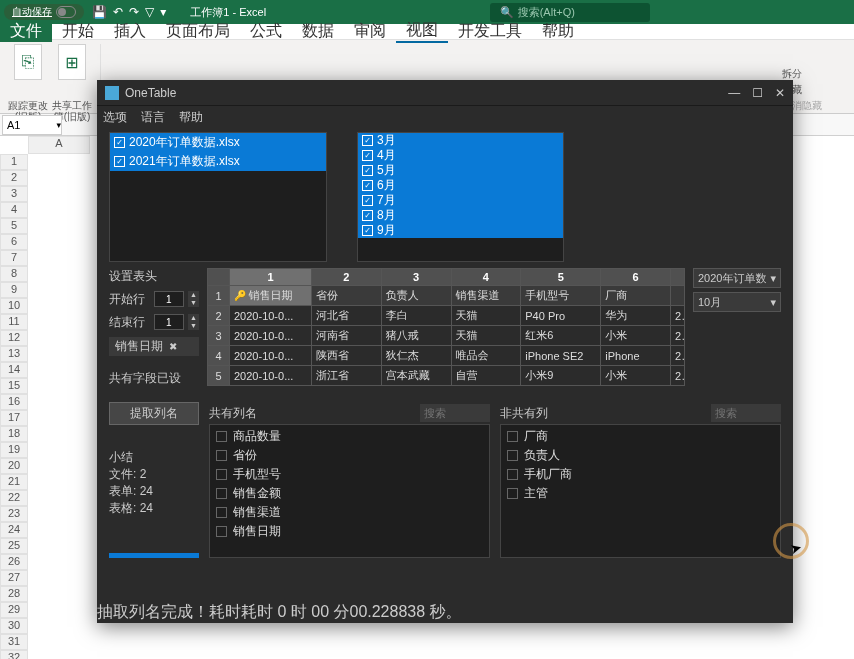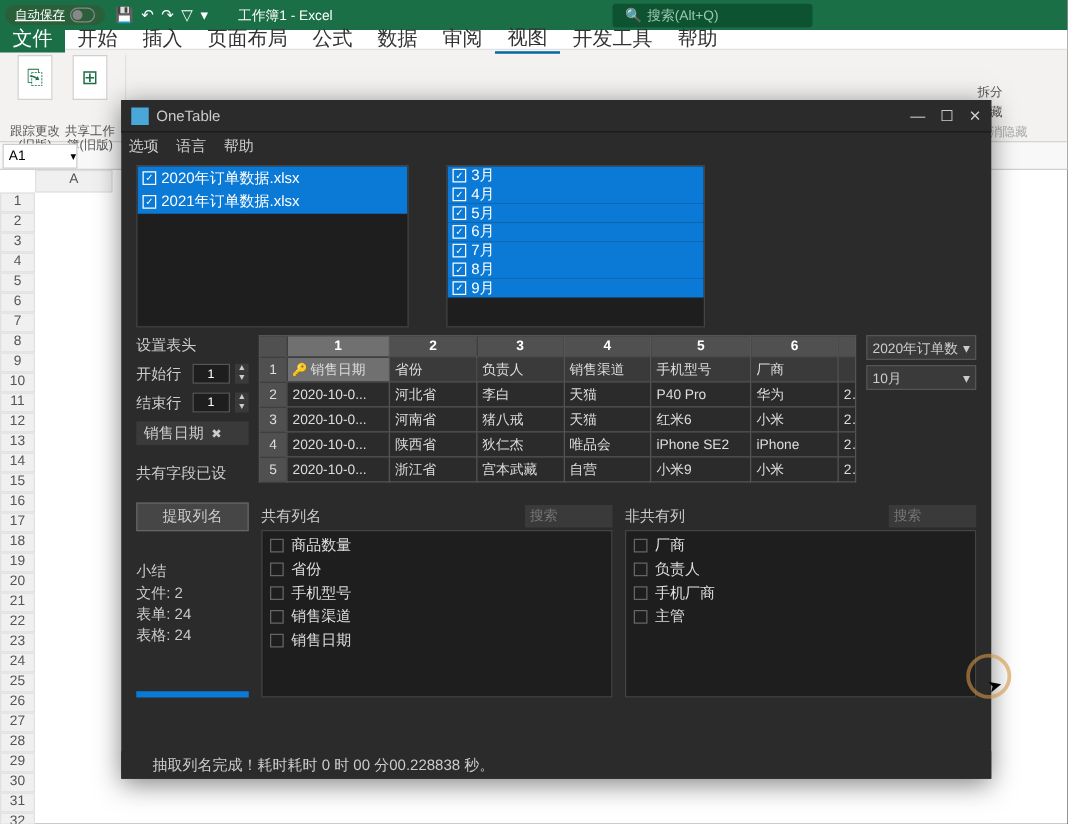--- a/index.html
+++ b/index.html
@@ -95,21 +95,21 @@
 .ot-summary { width: 90px; display: flex; flex-direction: column; font-size: 12px; }
 .ot-btn { background: #464646; border: 1px solid #666; padding: 2px 10px; font-size: 12px; text-align: center; cursor: pointer; }
 .ot-colpane { flex: 1; background: #2b2b2b; display: flex; flex-direction: column; }
 .ot-colhdr { display: flex; justify-content: space-between; align-items: center; padding: 2px 0; font-size: 12px; }
 .ot-search { width: 70px; height: 18px; background: #3a3a3a; border: none; color: #999; font-size: 11px; padding: 0 4px; }
 .ot-collist { flex: 1; background: #1e1e1e; border: 1px solid #444; padding: 2px; overflow-y: auto; }
 .ot-collist .citem { display: flex; align-items: center; gap: 6px; padding: 1px 4px; font-size: 12px; color: #ddd; }
 .ot-cb { width: 11px; height: 11px; border: 1px solid #666; display: inline-block; }
 .ot-col3 { width: 88px; }
 
-.ot-status { height: 22px; display: flex; align-items: center; padding: 0 25px; font-size: 12px; background: #2b2b2b; }
+.ot-status { height: 22px; display: flex; align-items: center; padding: 0 0; font-size: 16px; background: #2b2b2b; }
 
 .checkmark { width: 11px; height: 11px; border: 1px solid #fff; display: inline-flex; align-items: center; justify-content: center; font-size: 8px; line-height: 1; }
 
 .cursor-ring { position: absolute; width: 36px; height: 36px; border: 3px solid rgba(210,150,70,0.6); border-radius: 50%; left: 773px; top: 523px; pointer-events: none; }
 .cursor-arrow { position: absolute; left: 790px; top: 540px; font-size: 14px; color: #000; pointer-events: none; transform: rotate(-15deg); }
 
 
 ::-webkit-scrollbar { width: 14px; background: #3a3a3a; }
 ::-webkit-scrollbar-thumb { background: #666; }
 </style>
@@ -429,20 +429,24 @@
           <div class="citem">
               <span class="ot-cb"></span>
               <span>省份</span>
             </div>
           <div class="citem">
               <span class="ot-cb"></span>
               <span>手机型号</span>
             </div>
           <div class="citem">
               <span class="ot-cb"></span>
+              <span>销售金额</span>
+            </div>
+          <div class="citem">
+              <span class="ot-cb"></span>
               <span>销售渠道</span>
             </div>
           <div class="citem">
               <span class="ot-cb"></span>
               <span>销售日期</span>
             </div>
         </div>
       </div>
 
       <div class="ot-colpane">

